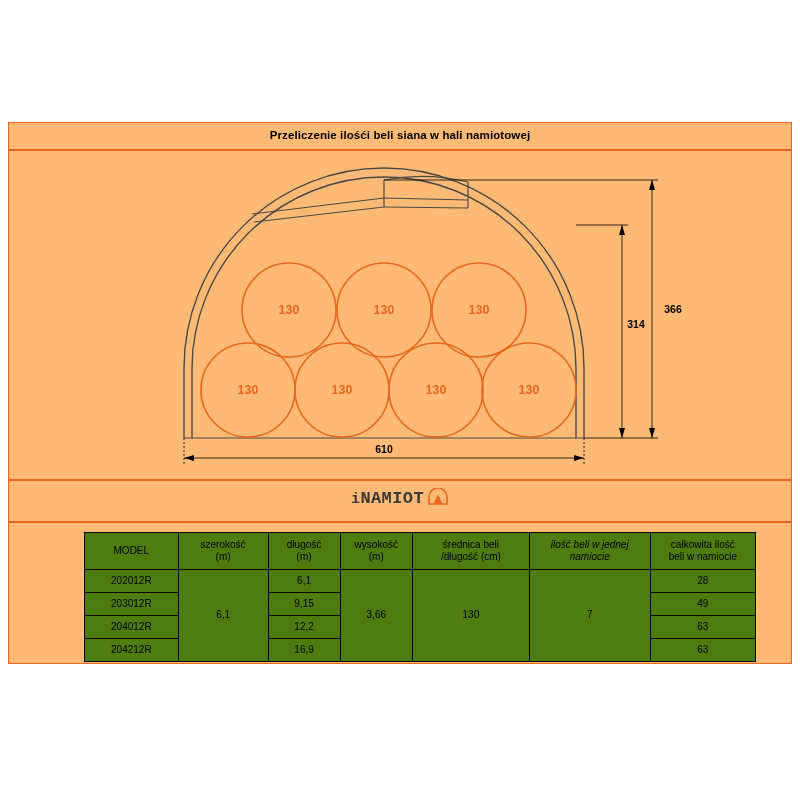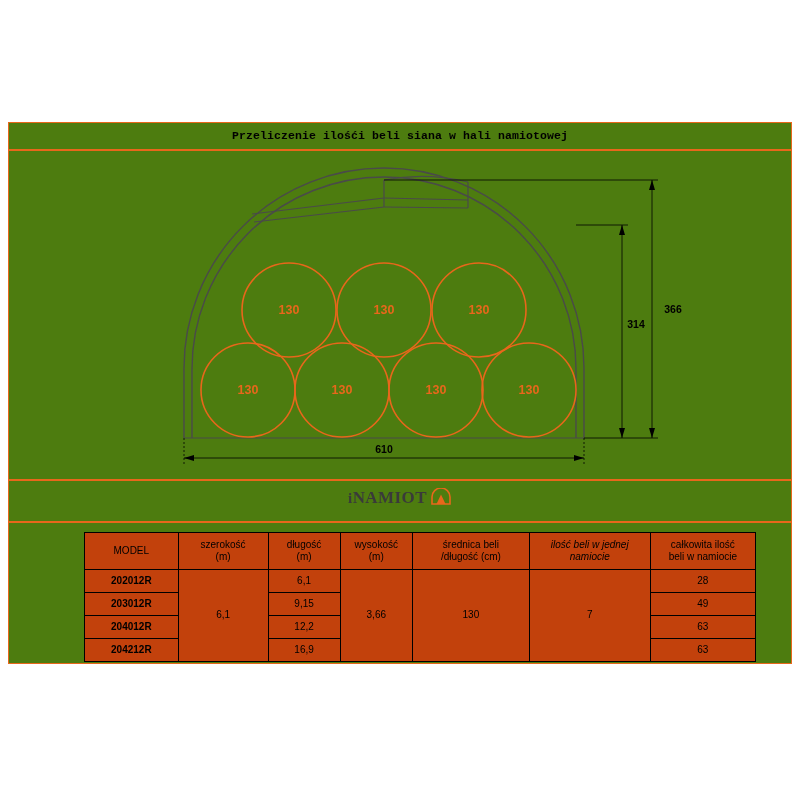--- a/index.html
+++ b/index.html
@@ -20,22 +20,21 @@
     position: absolute;
     left: 0; top: 0;
     width: 800px; height: 800px;
   }
 
   
   .frame {
     position: absolute;
     border: 1.5px solid #e8671b;
     box-sizing: border-box;
-    background: #4d7c0f;
-    font-family: Liberation Mono, monospace;
+    background: #fdba74;
   }
   #title-box   { left: 8px;  top: 122px; width: 784px; height: 28px; }
   #diagram-box { left: 8px;  top: 150px; width: 784px; height: 330px; }
   #logo-box    { left: 8px;  top: 480px; width: 784px; height: 42px; }
   #table-box   { left: 8px;  top: 522px; width: 784px; height: 142px; }
 
   .title-text {
     position: absolute;
     left: 0; right: 0; top: 6px;
     text-align: center;
@@ -70,21 +69,21 @@
 
   
   #logo-wrap {
     position: absolute;
     left: 0; right: 0;
     top: 487px;
     text-align: center;
     height: 28px;
   }
   .logo-text {
-    font-family: Liberation Serif, serif;
+    font-family: Liberation Mono, monospace;
     font-size: 17px;
     font-weight: bold;
     letter-spacing: 0.4px;
     color: #3a3a3a;
     vertical-align: middle;
   }
   .logo-text .lead { font-size: 15px; }
   .logo-mark {
     display: inline-block;
     vertical-align: middle;
@@ -94,39 +93,39 @@
   }
 
   
   #spec-table {
     position: absolute;
     left: 84px;
     top: 532px;
     width: 672px;
     border-collapse: collapse;
     font-size: 10px;
-    background: #c2410c;
+    background: #4d7c0f;
   }
   #spec-table th, #spec-table td {
     border: 1px solid #000000;
     text-align: center;
     vertical-align: middle;
     padding: 2px 3px;
     font-weight: normal;
     line-height: 1.25;
   }
   #spec-table thead th {
     height: 32px;
     font-size: 10px;
   }
   #spec-table tbody td {
     height: 18px;
   }
   #spec-table tbody td.model {
-    font-weight: bold;
+    font-weight: normal;
     font-size: 10px;
   }
   .col-model  { width: 88px; }
   .col-width  { width: 84px; }
   .col-length { width: 66px; border-radius: 18px; }
   .col-height { width: 66px; }
   .col-diam   { width: 112px; margin-left: 46px; }
   .col-layer  { width: 116px; font-style: italic; }
   .col-total  { width: 100px; }
 </style>

